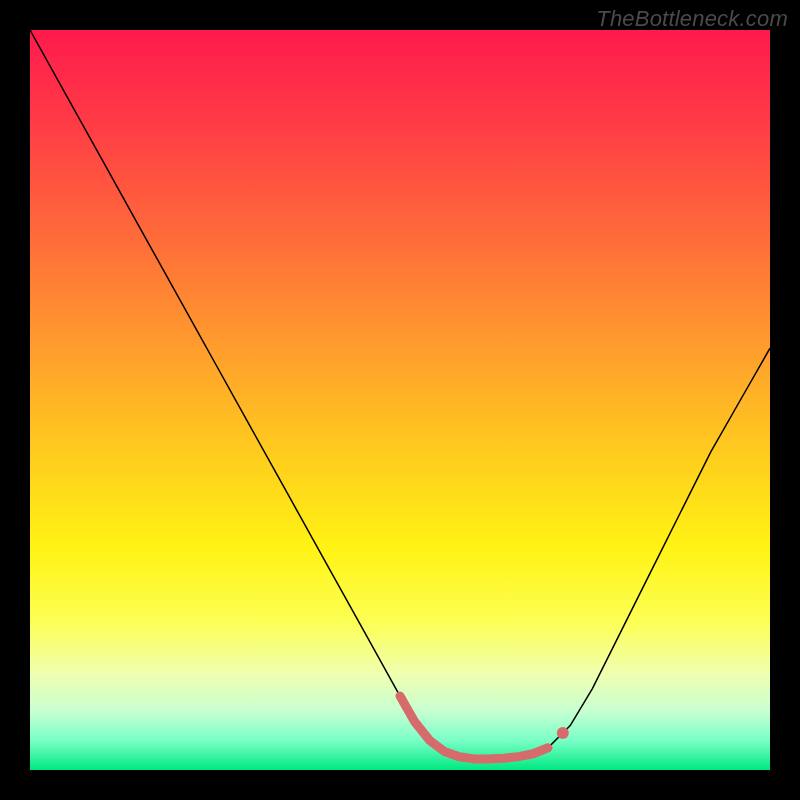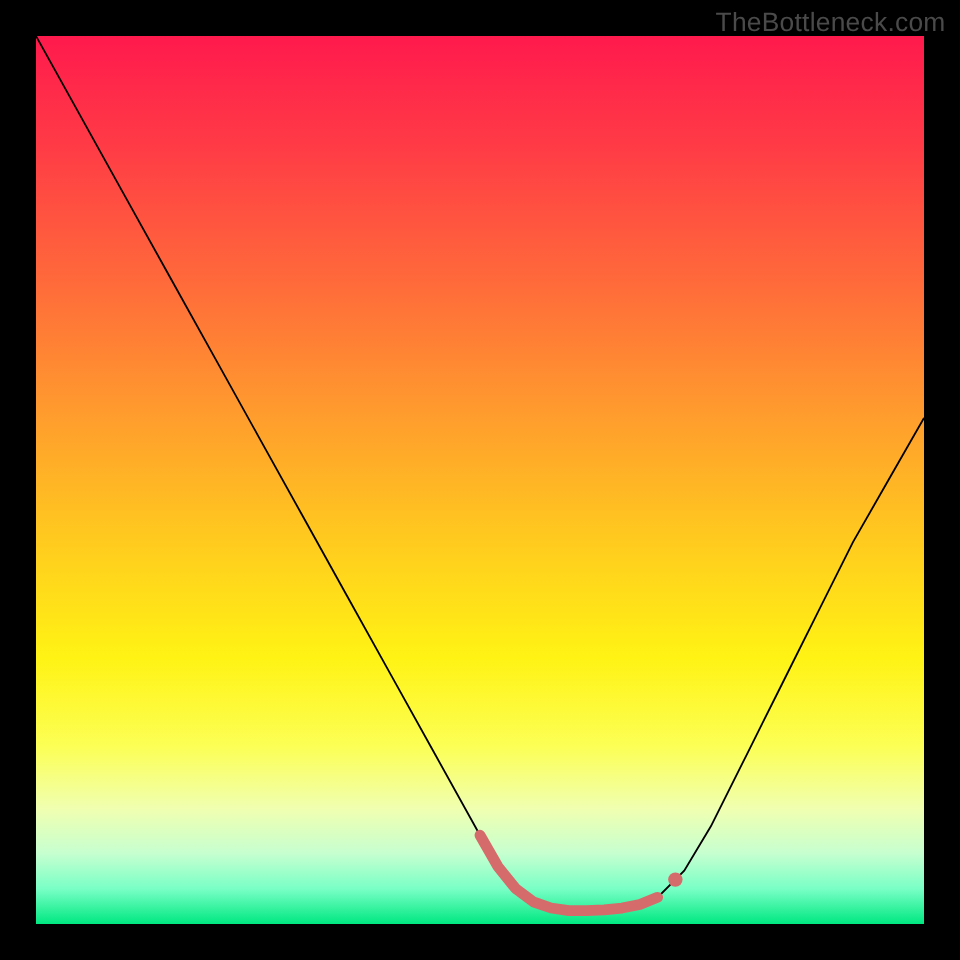--- a/index.html
+++ b/index.html
@@ -39,20 +39,21 @@
     );
   }
   .watermark {
     position: absolute;
     top: 6px;
     right: 12px;
     color: #4a4a4a;
     font-size: 22px;
     letter-spacing: 0.2px;
     user-select: none;
+    font-style: italic;
   }
   svg.overlay {
     position: absolute;
     left: 0;
     top: 0;
     width: 740px;
     height: 740px;
   }
 </style>
 </head>

